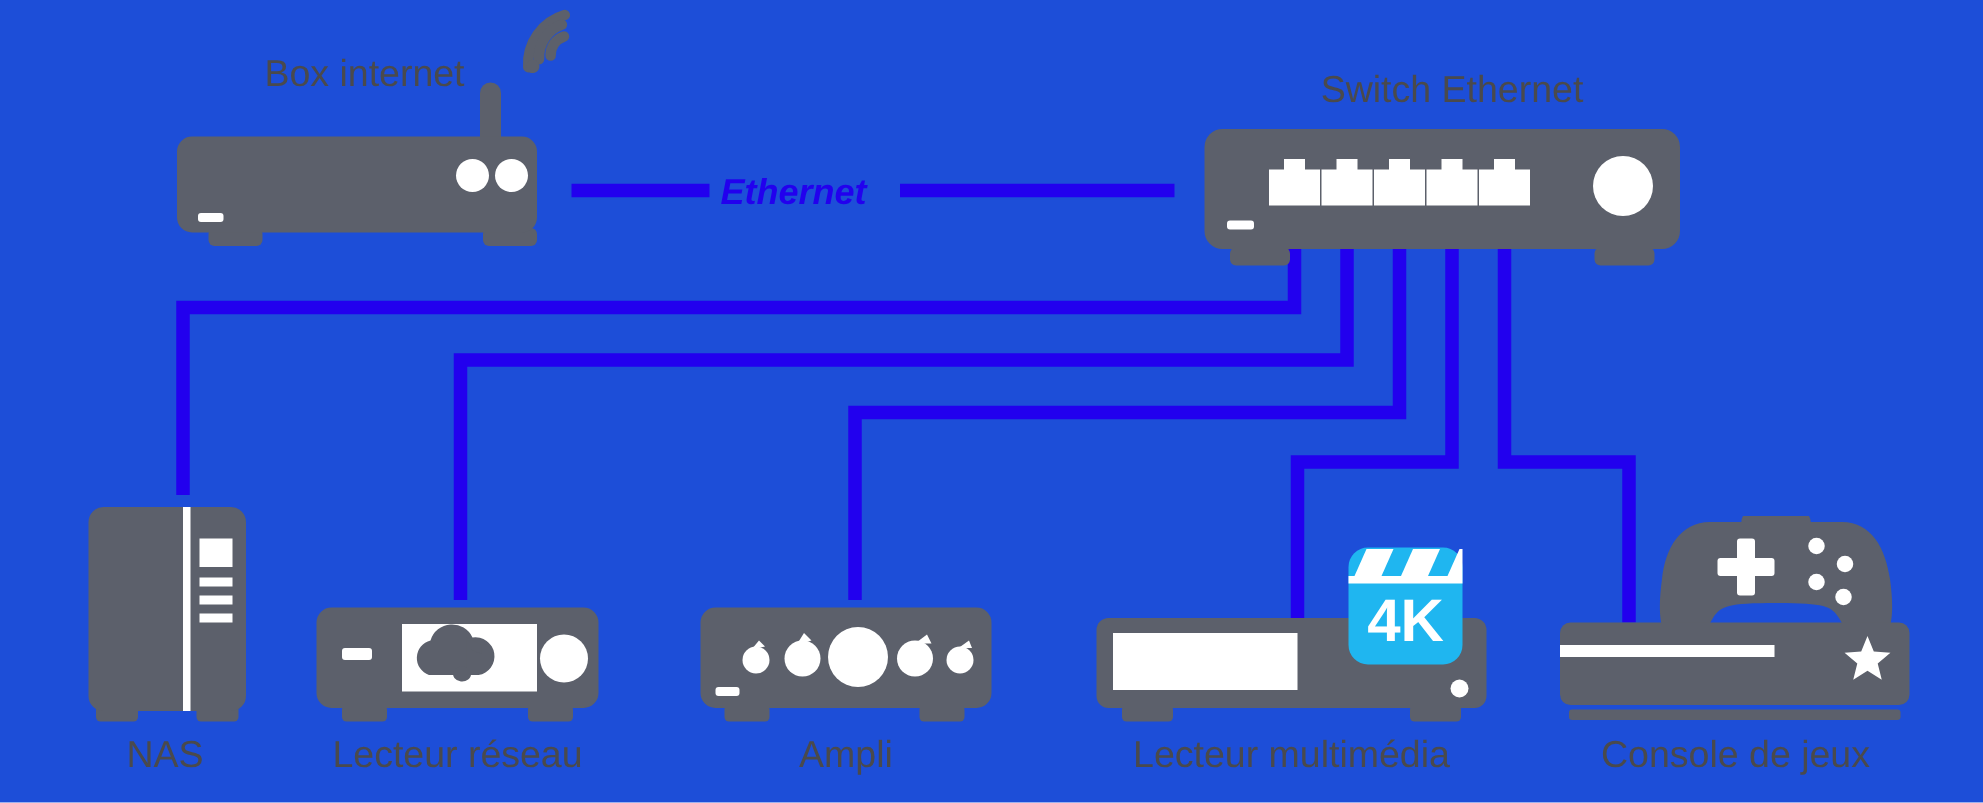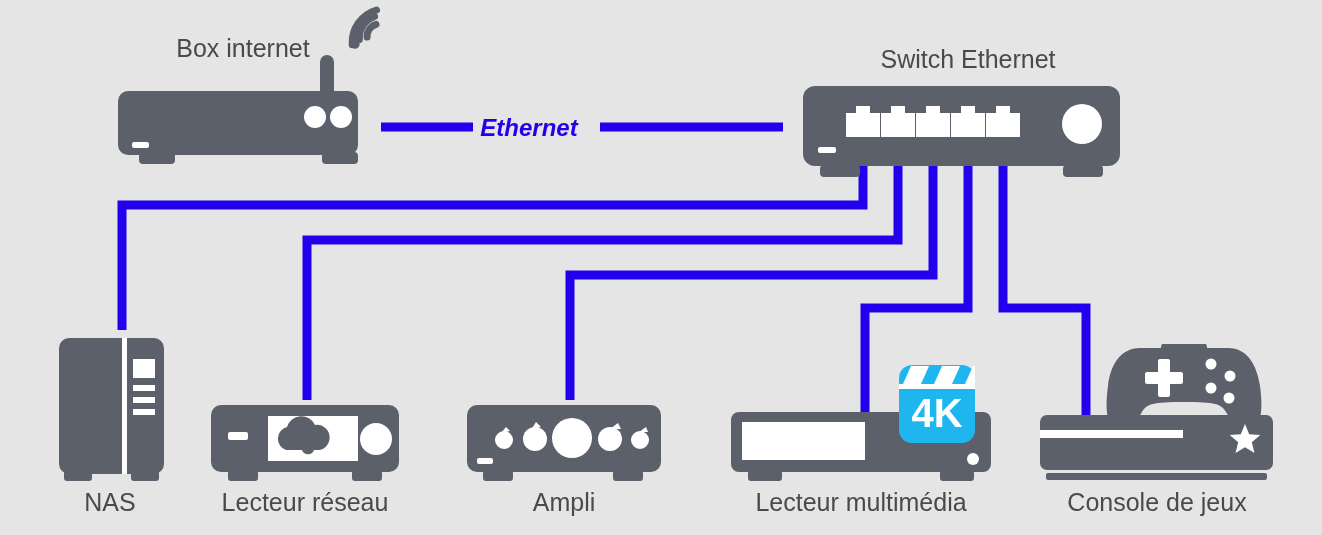--- a/index.html
+++ b/index.html
@@ -7,21 +7,21 @@
     padding: 0;
     background: #ffffff;
   }
   body {
     font-family: "Liberation Sans", sans-serif;
   }
   #diagram-root {
     position: relative;
     width: 1322px;
     height: 535px;
-    background: #e5e5e5;
+    background: #1d4ed8;
     overflow: hidden;
   }
   #diagram-svg {
     position: absolute;
     left: 0;
     top: 0;
     width: 1322px;
     height: 535px;
     display: block;
   }

